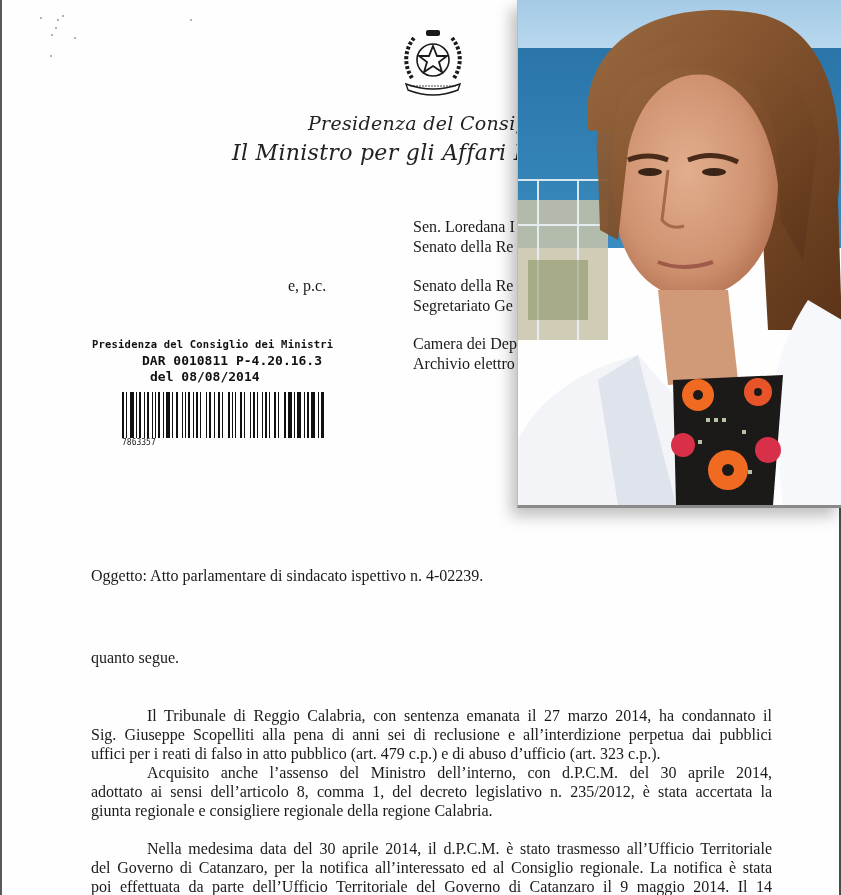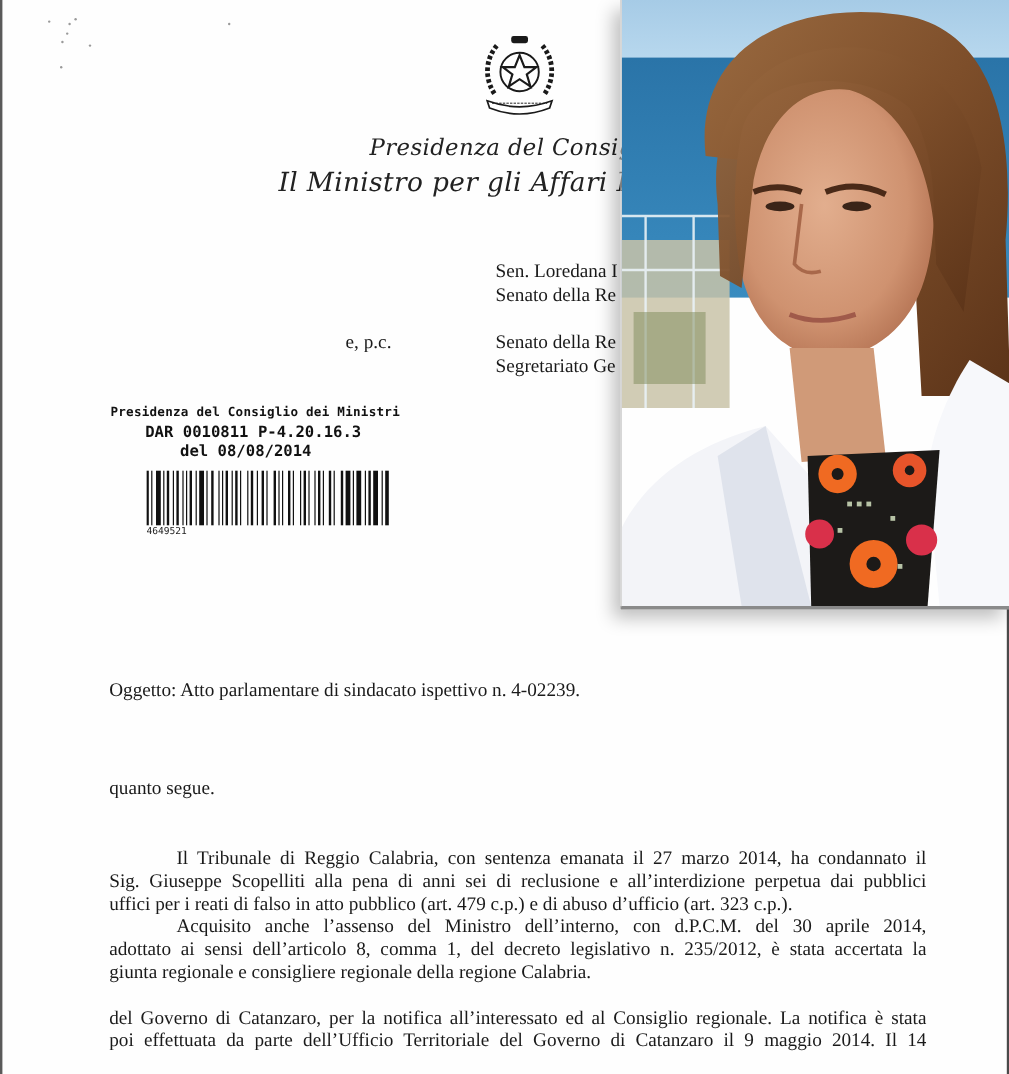--- a/index.html
+++ b/index.html
@@ -28,21 +28,21 @@
     }
 
     
     .addr { position: absolute; left: 413px; font-size: 16px; line-height: 20px; white-space: nowrap; }
     .addr div { height: 20px; }
     .epc { position: absolute; left: 288px; top: 277px; font-size: 16px; }
 
     
     .stamp { position: absolute; left: 92px; top: 338px; font-family: "DejaVu Sans Mono", "Liberation Mono", monospace; color: #111; }
     .stamp-l1 { font-size: 10.5px; font-weight: bold; white-space: nowrap; letter-spacing: 0.2px; }
-    .stamp-l2 { font-size: 13px; font-weight: bold; margin-left: 29px; margin-top: 3px; white-space: nowrap; }
+    .stamp-l2 { font-size: 13px; font-weight: bold; margin-left: 50px; margin-top: 3px; white-space: nowrap; }
     .stamp-l3 { font-size: 13px; font-weight: bold; margin-left: 58px; margin-top: 1px; white-space: nowrap; }
     .barcode { position: absolute; left: 122px; top: 392px; width: 204px; height: 46px; }
     .barcode-num { position: absolute; left: 122px; top: 438px; font-family: "DejaVu Sans Mono", monospace; font-size: 8px; color: #222; }
 
     
     .oggetto { position: absolute; left: 91px; top: 567px; font-size: 16px; white-space: nowrap; }
     .body-text { position: absolute; left: 91px; width: 681px; font-size: 16px; line-height: 19px; text-align: justify; }
     .line { display: block; height: 19px; white-space: nowrap; overflow: hidden; text-align: justify; text-align-last: justify; }
     .line.last { text-align-last: left; }
     .line.indent { padding-left: 56px; }
@@ -85,20 +85,24 @@
   <div class="lh-line2">Il Ministro per gli Affari Regional</div>
 
   <div class="addr" style="top:217px">
     <div>Sen. Loredana I</div>
     <div>Senato della Re</div>
   </div>
   <div class="epc">e, p.c.</div>
   <div class="addr" style="top:276px">
     <div>Senato della Re</div>
     <div>Segretariato Ge</div>
+  </div>
+  <div class="addr" style="top:334px">
+    <div>Camera dei Dep</div>
+    <div>Archivio elettro</div>
   </div>
 
   <div class="stamp">
     <div class="stamp-l1">Presidenza del Consiglio dei Ministri</div>
     <div class="stamp-l2">DAR 0010811  P-4.20.16.3</div>
     <div class="stamp-l3">del 08/08/2014</div>
   </div>
   <svg class="barcode" viewBox="0 0 204 46" preserveAspectRatio="none">
     <g fill="#111">
       <rect x="0" y="0" width="2" height="46"></rect>
@@ -143,41 +147,42 @@
         <rect x="166" y="0" width="4" height="46"></rect>
       <rect x="172" y="0" width="1" height="46"></rect>
         <rect x="175" y="0" width="4" height="46"></rect>
       <rect x="182" y="0" width="1" height="46"></rect>
         <rect x="185" y="0" width="2" height="46"></rect>
       <rect x="189" y="0" width="4" height="46"></rect>
         <rect x="196" y="0" width="1" height="46"></rect>
       <rect x="199" y="0" width="3" height="46"></rect>
     </g>
   </svg>
-  <div class="barcode-num">4649521</div>
+  <div class="barcode-num">7863357</div>
 
   <div class="oggetto">Oggetto:  Atto parlamentare di sindacato ispettivo n. 4-02239.</div>
 
   <div class="body-text" style="top:648px">
     <span class="line last">quanto segue.</span>
   </div>
 
   <div class="body-text" style="top:706px">
     <span class="line indent">Il Tribunale di Reggio Calabria, con sentenza emanata il 27 marzo 2014, ha condannato il</span>
     <span class="line">Sig. Giuseppe Scopelliti alla pena di anni sei di reclusione e all’interdizione perpetua dai pubblici</span>
     <span class="line last">uffici per i reati di falso in atto pubblico (art. 479 c.p.) e di abuso d’ufficio (art. 323 c.p.).</span>
   </div>
 
   <div class="body-text" style="top:763px">
     <span class="line indent">Acquisito anche l’assenso del Ministro dell’interno, con d.P.C.M. del 30 aprile 2014,</span>
     <span class="line">adottato ai sensi dell’articolo 8, comma 1, del decreto legislativo n. 235/2012, è stata accertata la</span>
     <span class="line last">giunta regionale e consigliere regionale della regione Calabria.</span>
   </div>
 
   <div class="body-text" style="top:839px">
+    <span class="line indent">Nella medesima data del 30 aprile 2014, il d.P.C.M. è stato trasmesso all’Ufficio Territoriale</span>
     <span class="line">del Governo di Catanzaro, per la notifica all’interessato ed al Consiglio regionale. La notifica è stata</span>
     <span class="line">poi effettuata da parte dell’Ufficio Territoriale del Governo di Catanzaro il 9 maggio 2014. Il 14</span>
   </div>
 
   <div class="photo">
     <svg width="324" height="505" viewBox="0 0 324 505">
       <defs>
         <linearGradient id="sky" x1="0" y1="0" x2="0" y2="1">
           <stop offset="0" stop-color="#a6cbe6"></stop>
             <stop offset="1" stop-color="#b8d8ee"></stop>

